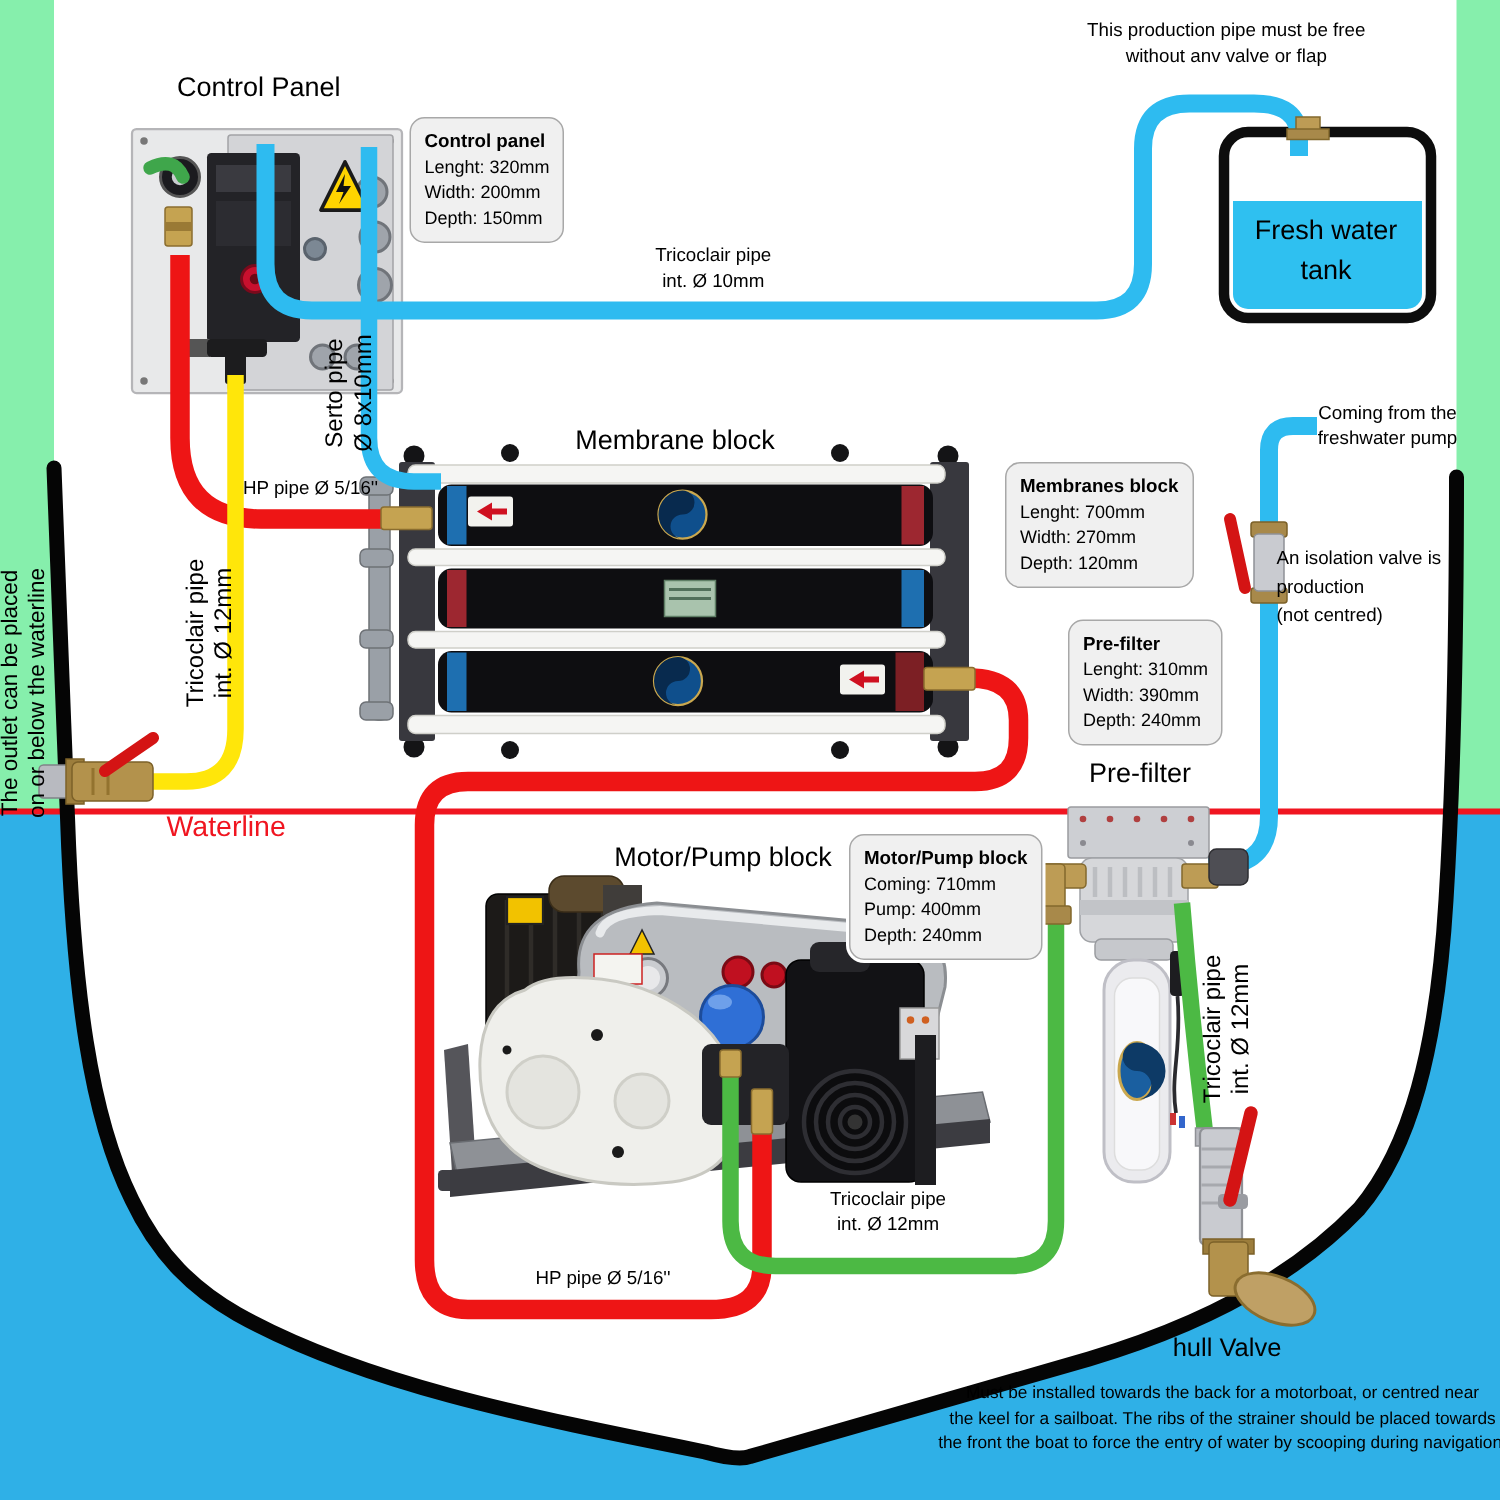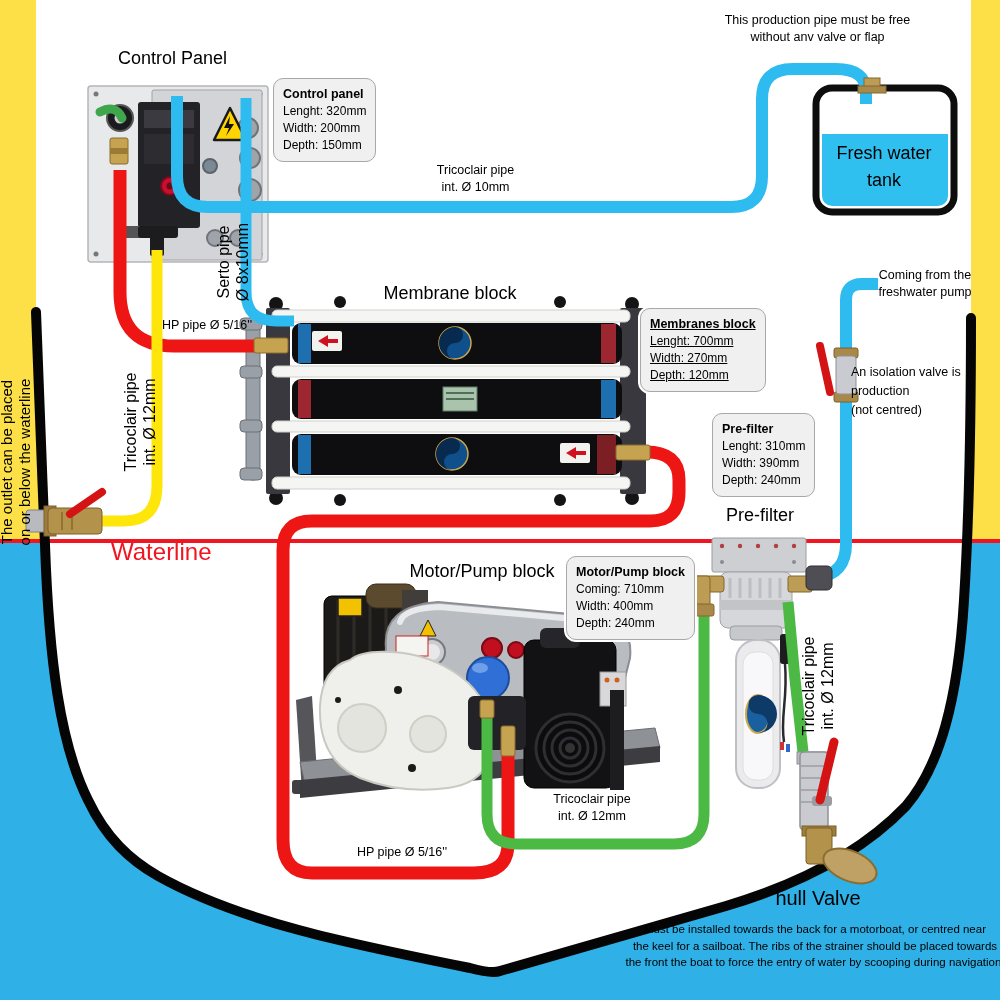--- a/index.html
+++ b/index.html
@@ -1,16 +1,16 @@
 <!DOCTYPE html>
 <html><head>
 <meta charset="utf-8">
 <style>
   html,body{margin:0;padding:0;background:#fff;}
-  .stage{position:relative;width:1000px;height:1000px;overflow:hidden;background:#fde047;
+  .stage{position:relative;width:1000px;height:1000px;overflow:hidden;background:#86efac;
          font-family:"Liberation Sans", sans-serif;color:#000;}
   .stage svg{position:absolute;left:0;top:0;}
   .lbl{position:absolute;font-size:12.5px;line-height:17px;white-space:nowrap;}
   .lbl.center{text-align:center;}
   .title{font-size:18px;line-height:20px;}
   .rot{transform:rotate(-90deg);transform-origin:center center;font-size:16px;line-height:19px;text-align:center;}
   .red{color:#f01520;}
   .infobox{position:absolute;background:#f0f0f0;border:1.5px solid #a8a8a8;border-radius:10px;
            padding:7px 9px;font-size:12px;line-height:17px;box-shadow:0 0 0 2px #fff;}
   .infobox .ib-title{font-weight:bold;font-size:12.5px;}
@@ -278,21 +278,21 @@
   <div>tank</div>
 </div>
 
 <div class="lbl rot" style="left:173px;top:243px;width:120px;">
   <div>Serto pipe</div>
   <div>Ø 8x10mm</div>
 </div>
 
 <div class="lbl center title" style="left:340px;top:283px;width:220px;">Membrane block</div>
 
-<div class="infobox" style="left:640px;top:308px;text-decoration:underline;">
+<div class="infobox" style="left:670px;top:308px;">
   <div class="ib-title">Membranes block</div>
   <div>Lenght: 700mm</div>
   <div>Width: 270mm</div>
   <div>Depth: 120mm</div>
 </div>
 
 <div class="lbl" style="left:162px;top:317px;">HP pipe Ø 5/16''</div>
 
 <div class="lbl center" style="left:855px;top:267px;width:140px;">
   <div>Coming from the</div>
@@ -308,53 +308,53 @@
 <div class="lbl rot" style="left:-89px;top:444px;width:210px;font-size:15px;line-height:18px;">
   <div>The outlet can be placed</div>
   <div>on or below the waterline</div>
 </div>
 
 <div class="lbl rot" style="left:75px;top:403px;width:130px;">
   <div>Tricoclair pipe</div>
   <div>int. Ø 12mm</div>
 </div>
 
-<div class="lbl red" style="left:111px;top:543px;font-size:24px;">Waterline</div>
+<div class="lbl red" style="left:111px;top:543px;font-size:19px;">Waterline</div>
 
 <div class="infobox" style="left:712px;top:413px;">
   <div class="ib-title">Pre-filter</div>
   <div>Lenght: 310mm</div>
   <div>Width: 390mm</div>
   <div>Depth: 240mm</div>
 </div>
 
 <div class="lbl center title" style="left:690px;top:505px;width:140px;">Pre-filter</div>
 
 <div class="lbl center title" style="left:382px;top:561px;width:200px;">Motor/Pump block</div>
 
 <div class="infobox" style="left:566px;top:556px;">
   <div class="ib-title">Motor/Pump block</div>
   <div>Coming: 710mm</div>
-  <div>Width: 400mm</div>
+  <div>Pump: 400mm</div>
   <div>Depth: 240mm</div>
 </div>
 
 <div class="lbl rot" style="left:748px;top:667px;width:140px;">
   <div>Tricoclair pipe</div>
   <div>int. Ø 12mm</div>
 </div>
 
 <div class="lbl center" style="left:522px;top:791px;width:140px;">
   <div>Tricoclair pipe</div>
   <div>int. Ø 12mm</div>
 </div>
 
 <div class="lbl" style="left:357px;top:844px;">HP pipe Ø 5/16''</div>
 
-<div class="lbl center" style="left:738px;top:890px;width:160px;font-size:20px;">hull Valve</div>
+<div class="lbl center" style="left:738px;top:890px;width:160px;font-size:17px;">hull Valve</div>
 
 <div class="lbl center note3" style="left:600px;top:921px;width:430px;">
   <div>Must be installed towards the back for a motorboat, or centred near</div>
   <div>the keel for a sailboat. The ribs of the strainer should be placed towards</div>
   <div>the front the boat to force the entry of water by scooping during navigation.</div>
 </div>
 
 </div>
 
 </body></html>

